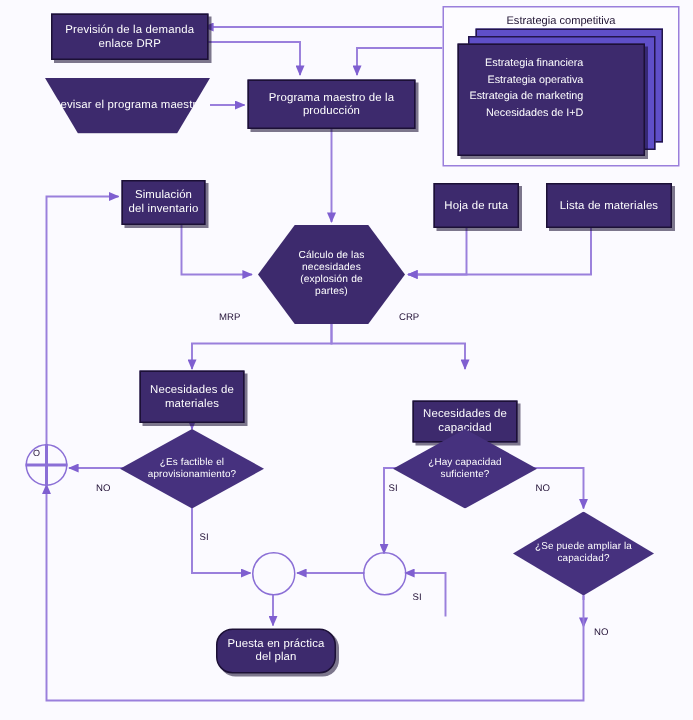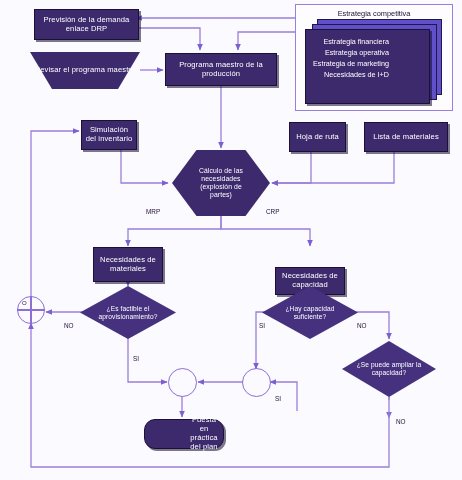--- a/index.html
+++ b/index.html
@@ -11,21 +11,21 @@
         justify-content:center;text-align:center;color:#ffffff;line-height:1.18;
         font-size:7.6px;letter-spacing:.1px;}
   .node span{display:block;padding:0 3px;}
 
   
   .rect{background:#3d2a6d;border:1px solid #1c1036;
         box-shadow:2px 2px 0 rgba(20,10,45,.55);}
 
   
   .round{background:#3d2a6d;border:1px solid #1c1036;border-radius:11px;
-         box-shadow:2px 2px 0 rgba(20,10,45,.55);padding-left:40px;}
+         box-shadow:2px 2px 0 rgba(20,10,45,.55);}
 
   
   .trap{background:#3d2a6d;
         clip-path:polygon(0% 0%,100% 0%,80% 100%,20% 100%);
         filter:drop-shadow(2px 2px 0 rgba(20,10,45,.55));}
 
   
   .hex{background:#3d2a6d;
        clip-path:polygon(25% 0%,75% 0%,100% 50%,75% 100%,25% 100%,0% 50%);
        filter:drop-shadow(2px 2px 0 rgba(20,10,45,.55));}

